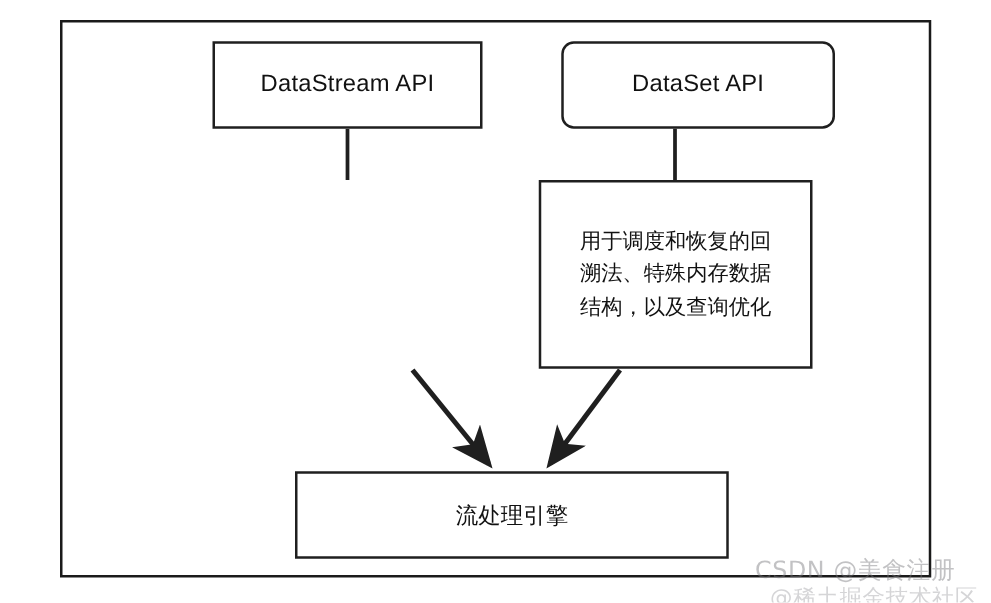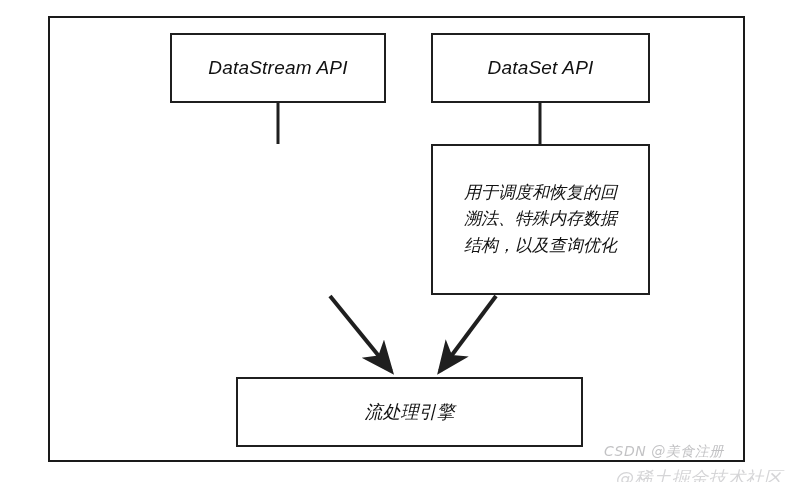--- a/index.html
+++ b/index.html
@@ -14,21 +14,20 @@
     overflow: hidden;
     font-family: "Liberation Sans", "DejaVu Sans", sans-serif;
   }
 
   #canvas {
     position: absolute;
     left: 0;
     top: 0;
     width: 713px;
     height: 482px;
-    font-style: italic;
   }
 
   
   .outer-frame {
     position: absolute;
     left: 48px;
     top: 16px;
     width: 697px;
     height: 446px;
     border: 2px solid #1a1a1a;
@@ -72,24 +71,25 @@
 
   
   #box-datastream-api {
     left: 170px;
     top: 33px;
     width: 216px;
     height: 70px;
   }
 
   #box-dataset-api {
-    left: 431px;
+    left: 449px;
     top: 33px;
     width: 219px;
     height: 70px;
+    border-radius: 10px;
   }
 
   #box-datastream-features {
     left: 170px;
     top: 144px;
     width: 216px;
     height: 151px;
   }
 
   #box-dataset-features {
@@ -120,21 +120,21 @@
   .watermark {
     position: absolute;
     white-space: nowrap;
     user-select: none;
     font-family: "DejaVu Sans", sans-serif;
   }
 
   #watermark-csdn {
     left: 604px;
     top: 443px;
-    font-size: 14px;
+    font-size: 19px;
     color: rgba(120,120,125,0.45);
     letter-spacing: 0.5px;
     text-align: right;
   }
 
   #watermark-juejin {
     left: 616px;
     top: 438px;
     font-size: 18px;
     color: rgba(150,150,155,0.40);

